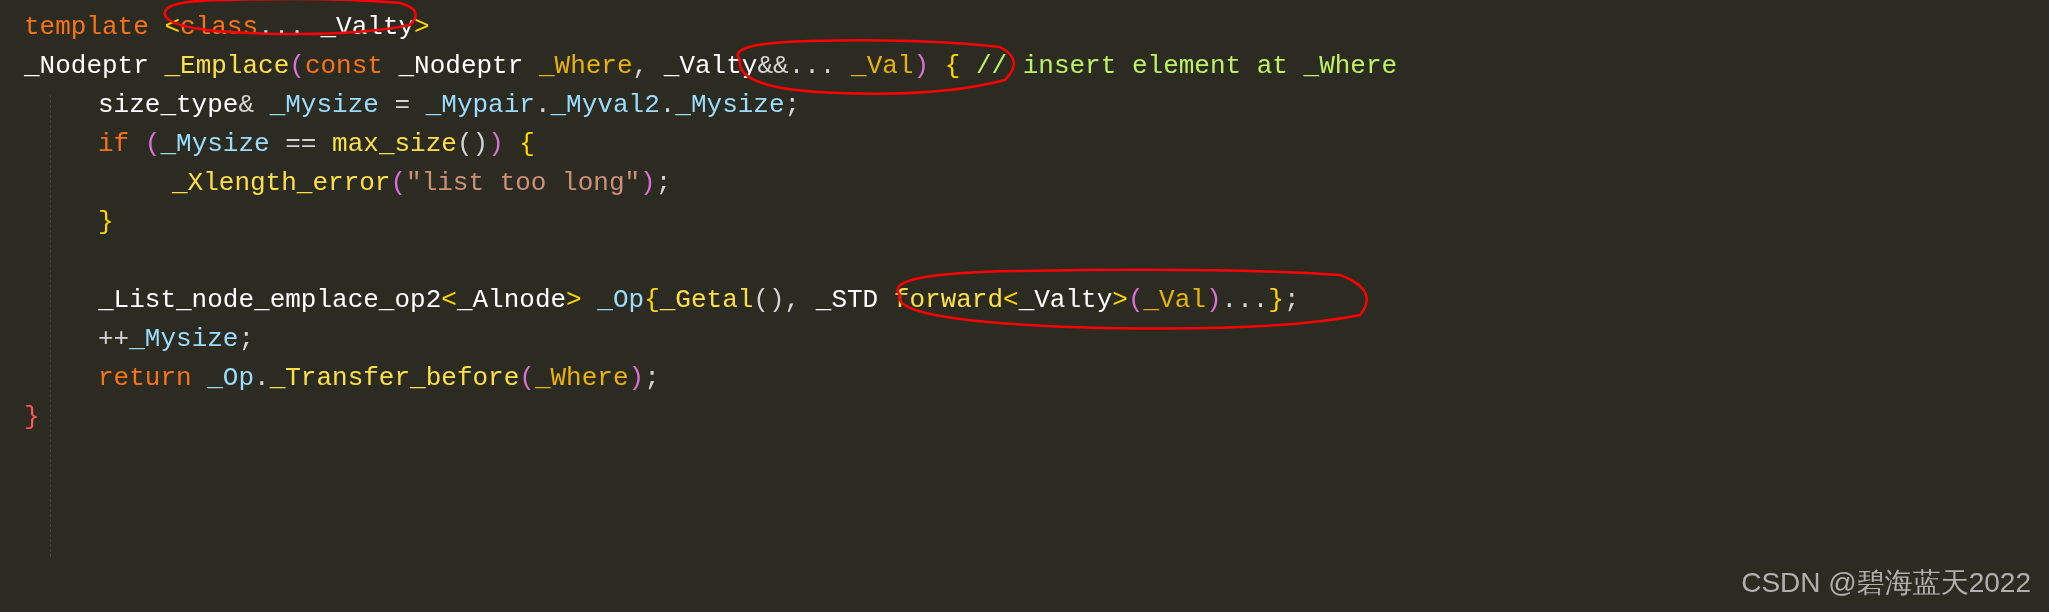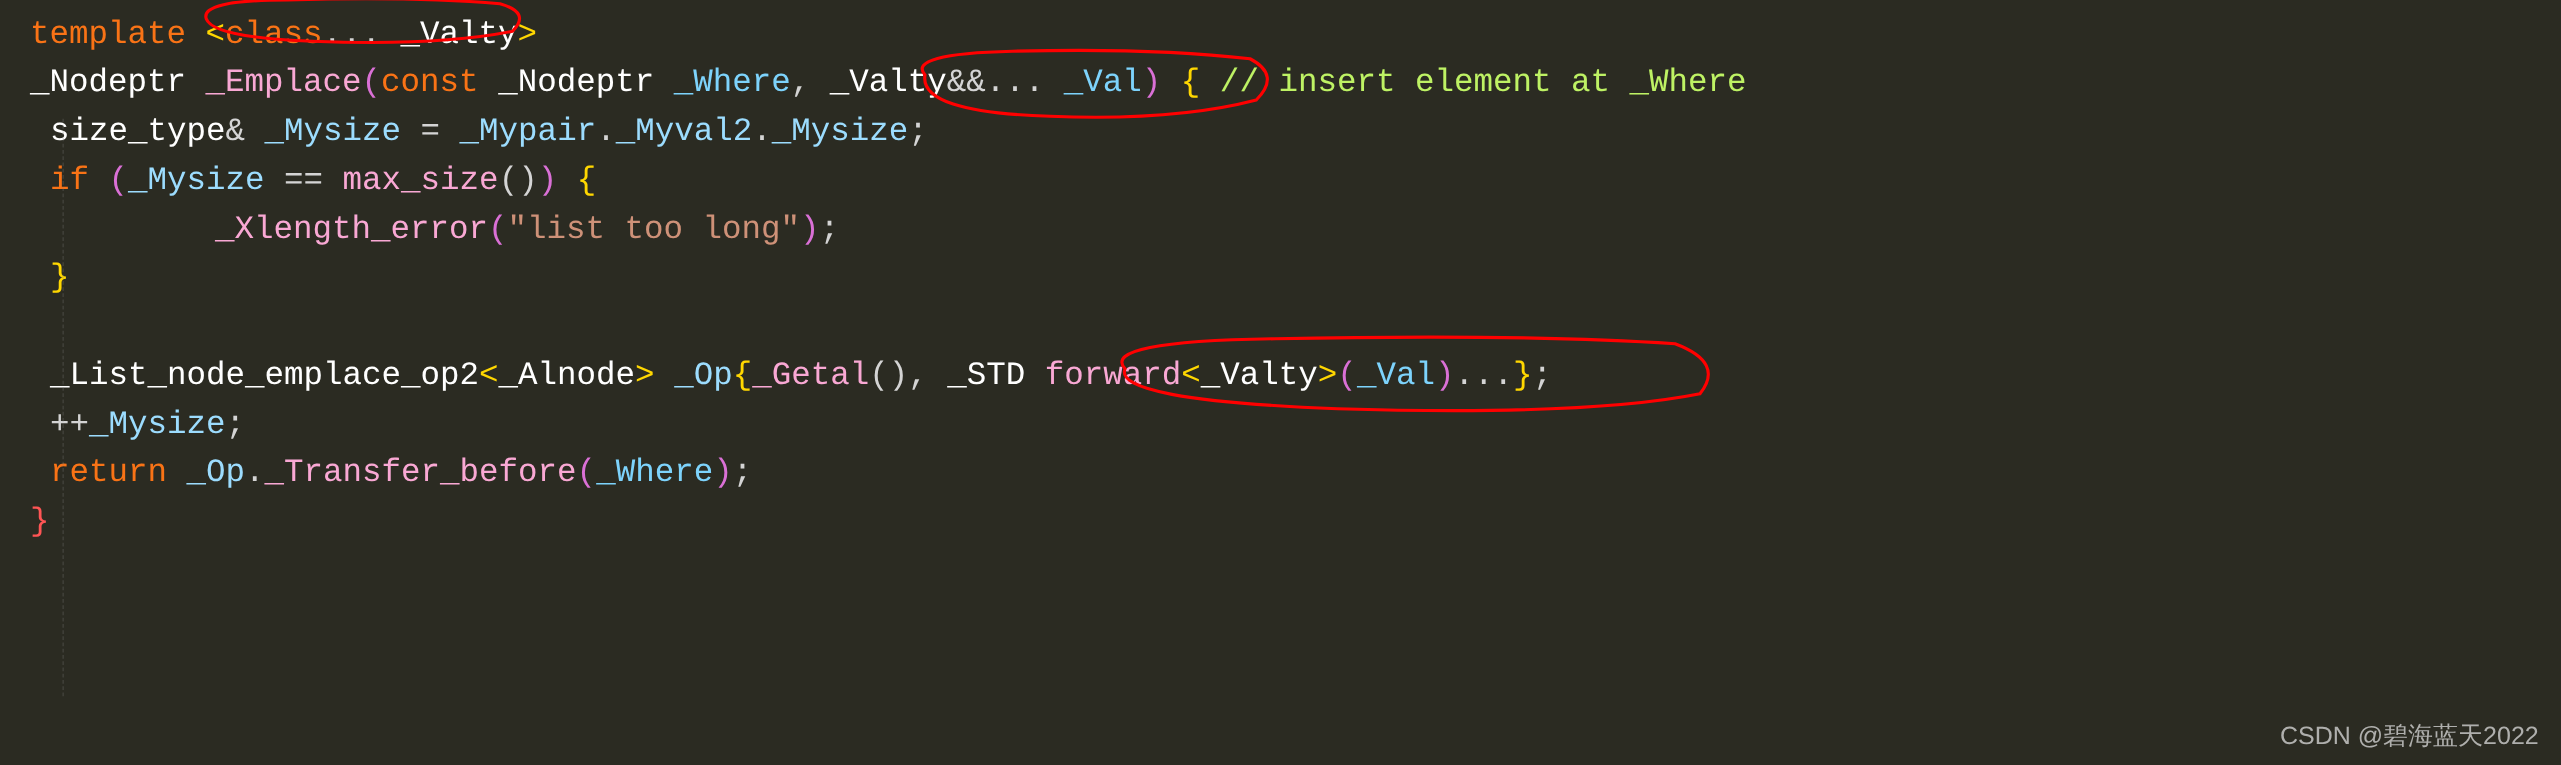--- a/index.html
+++ b/index.html
@@ -9,34 +9,34 @@
       font-size: 26px;
       color: #d4d4d4;
       padding: 8px 0;
       line-height: 1.5;
       position: relative;
       width: 2049px;
       height: 612px;
       overflow: hidden;
     }
     .line { white-space: pre; padding-left: 24px; }
-    .indent1 { padding-left: 40px; }
+    .indent1 { padding-left: 98px; }
     .indent2 { padding-left: 172px; }
     .guide {
       position: absolute;
       left: 50px;
       top: 95px;
       bottom: 55px;
       border-left: 1px dashed rgba(128,128,128,0.3);
     }
     .kw { color: #f97316; }
     .type { color: #ffffff; }
     .var { color: #9cdcfe; }
-    .func { color: #f9a8d4; }
-    .param { color: #7dd3fc; }
+    .func { color: #fde047; }
+    .param { color: #eab308; }
     .punct { color: #d4d4d4; }
     .brace { color: #ffd700; }
     .str { color: #ce9178; }
     .comment { color: #bef264; }
     .op { color: #d4d4d4; }
     .angle { color: #ffd700; }
     .paren { color: #d4d4d4; }
     .paren-y { color: #da70d6; }
     .brace-close-red { color: #ff5555; }
     
@@ -45,21 +45,21 @@
       pointer-events: none;
     }
     .annotation svg { overflow: visible; }
     
     .watermark {
       position: absolute;
       bottom: 8px;
       right: 18px;
       color: rgba(220,220,220,0.75);
       font-family: 'Microsoft YaHei', Arial, sans-serif;
-      font-size: 20px;
+      font-size: 28px;
     }
   </style>
 </head>
 <body>
 
 <div class="guide"></div>
 
 <div class="line"><span class="kw">template</span><span class="angle"> &lt;</span><span class="kw">class</span><span class="punct">...</span><span class="type"> _Valty</span><span class="angle">&gt;</span></div>
 
 <div class="line"><span class="type">_Nodeptr </span><span class="func">_Emplace</span><span class="paren-y">(</span><span class="kw">const</span><span> </span><span class="type">_Nodeptr</span><span> </span><span class="param">_Where</span><span class="punct">, </span><span class="type">_Valty</span><span class="op">&amp;&amp;</span><span class="punct">...</span><span> </span><span class="param">_Val</span><span class="paren-y">)</span><span> </span><span class="brace">{</span><span class="comment"> // insert element at _Where</span></div>

